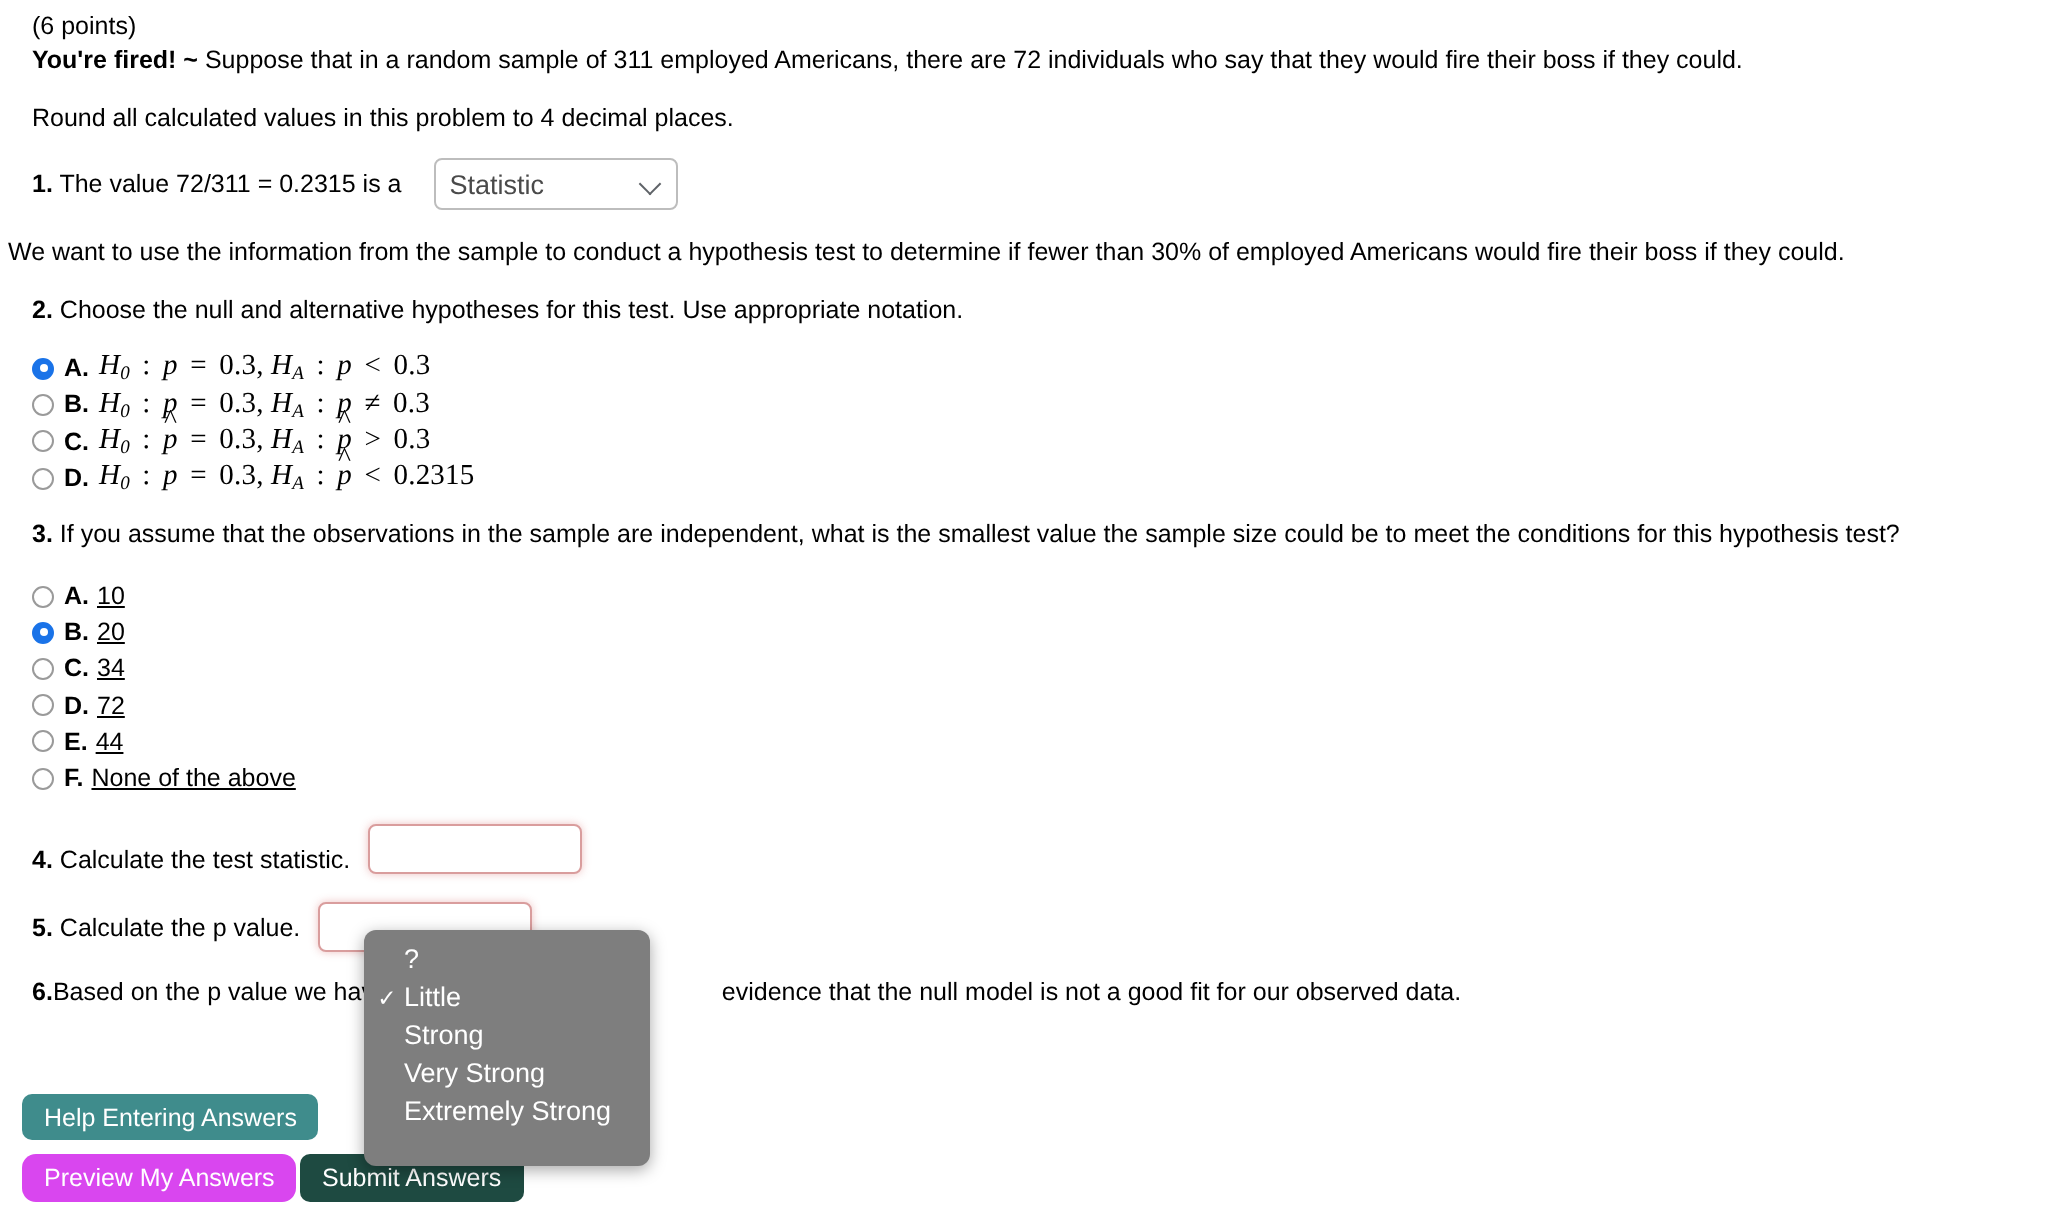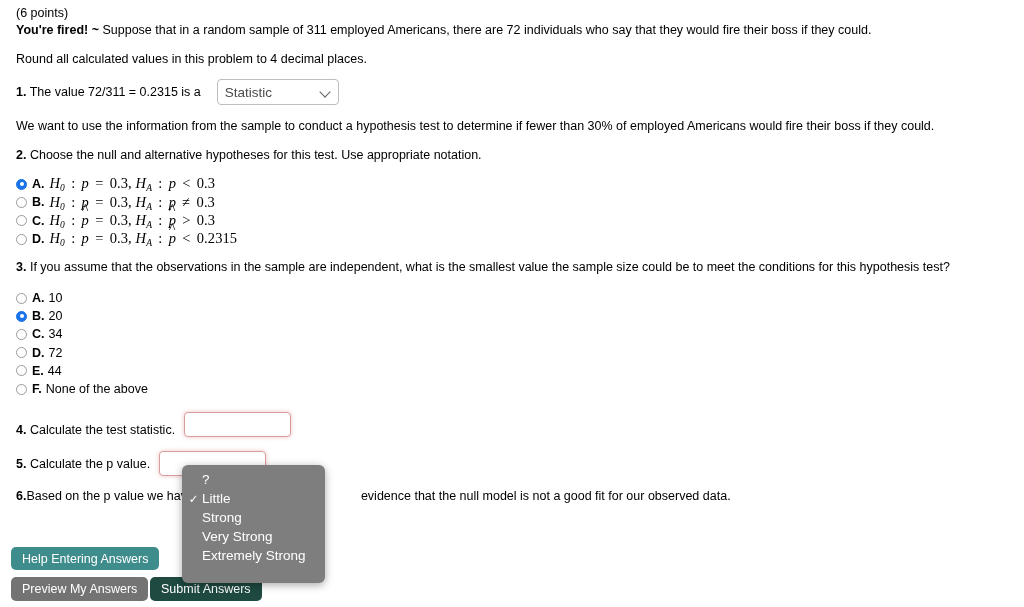--- a/index.html
+++ b/index.html
@@ -75,21 +75,21 @@
     content: "";
     position: absolute;
     left: 1px; top: 1px;
     width: 7px; height: 7px;
     border-right: 1.6px solid #5f6368;
     border-bottom: 1.6px solid #5f6368;
     transform: rotate(45deg);
   }
 
   
-  #narrative    { left: 16px; top: 119px; font-size: 12.5px; }
+  #narrative    { left: 4px; top: 119px; font-size: 12.5px; }
   #q2-text      { left: 16px; top: 148px; font-size: 12.5px; }
   #q3-text      { left: 16px; top: 260px; font-size: 12.5px; }
 
   
   .radio-group { position: absolute; }
   #q2-options { left: 16px; top: 175px; }
   #q3-options { left: 16px; top: 289px; }
 
   .radio-row {
     display: flex;
@@ -126,20 +126,21 @@
 
   .opt-letter {
     font-weight: bold;
     font-size: 12.5px;
     font-family: "Liberation Sans", sans-serif;
   }
   .opt-plain {
     font-size: 12.5px;
     font-family: "Liberation Sans", sans-serif;
     margin-left: 4px;
+    text-decoration: underline;
   }
 
   
   .math {
     font-family: "Liberation Serif", serif;
     font-size: 14.5px;
     margin-left: 5px;
     letter-spacing: 0.1px;
   }
   .math i { font-style: italic; }
@@ -249,21 +250,22 @@
     white-space: nowrap;
   }
   #btn-help {
     left: 11px; top: 547px;
     height: 23px;
     background: #3f8c8c;
   }
   #btn-preview {
     left: 11px; top: 577px;
     height: 24px;
-    background: #737373;
+    background: #d946ef;
+    border-radius: 7px;
   }
   #btn-submit {
     left: 150px; top: 577px;
     height: 24px;
     background: #1e4a41;
     z-index: 10;
   }
 </style>
 </head>
 <body>

